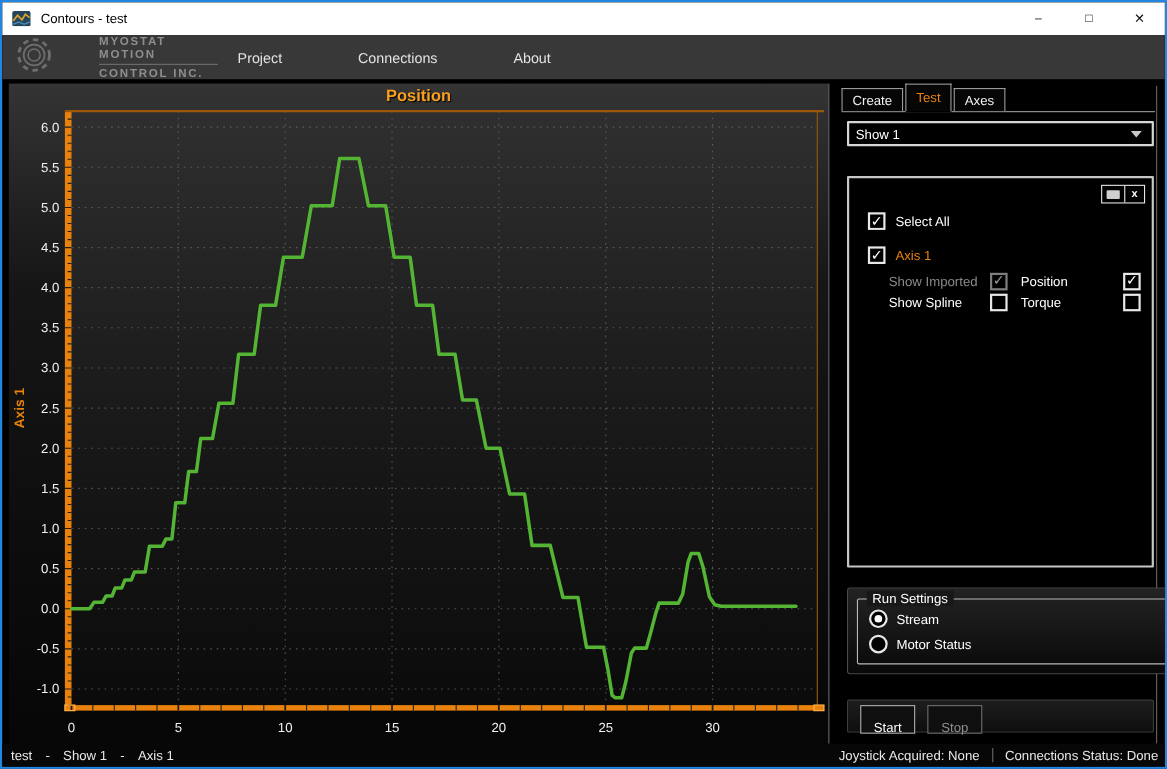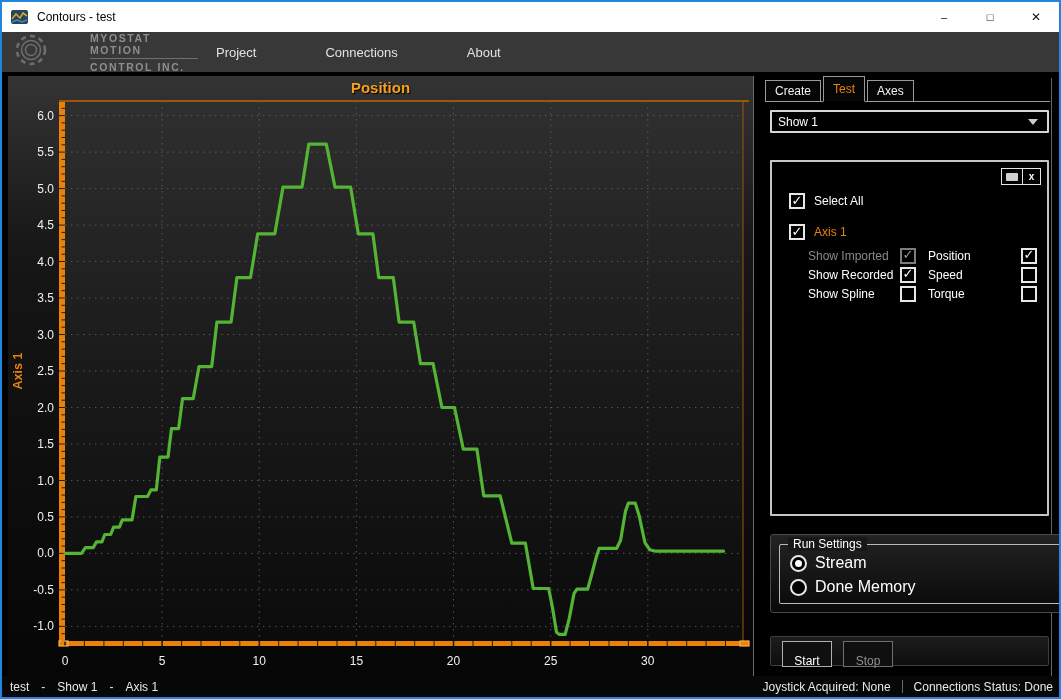--- a/index.html
+++ b/index.html
@@ -63,21 +63,21 @@
   .lbl2{margin-left:12px;width:72px;color:#fff;font-size:12px;}
   .legend-row .spacer{flex:1;}
   .runbox{position:absolute;left:6px;top:458px;width:302px;height:79px;
     background:linear-gradient(#232323,#090909);border:1px solid #4a4a4a;border-radius:3px;}
   .groupbox{position:relative;margin:9px 10px 0 8px;height:60px;border:1px solid #B9B9B9;border-radius:2px;}
   .groupbox-label{position:absolute;top:-8px;left:8px;background:#181818;padding:0 5px;color:#fff;font-size:12px;}
   .radio-list{display:flex;flex-direction:column;gap:6px;padding:9px 0 0 10px;}
   .radio-row{display:flex;align-items:center;gap:8px;}
   .radio{width:17px;height:17px;border:2px solid #E8E8E8;border-radius:50%;background:#000;position:relative;flex:0 0 auto;}
   .radio.selected::after{content:"";position:absolute;left:3px;top:3px;width:7px;height:7px;border-radius:50%;background:#fff;}
-  .radio-label{color:#fff;font-size:16px;}
+  .radio-label{color:#fff;font-size:12px;}
   .btnstrip{position:absolute;left:6px;top:560px;width:279px;height:30px;
     background:linear-gradient(#1d1d1d,#0e0e0e);border:1px solid #3f3f3f;border-radius:2px;
     display:flex;gap:11px;padding:4px 0 0 11px;align-items:flex-start;}
   .action-btn{height:20px;min-width:50px;padding:12px 10px;background:#0f0f0f;border:1px solid #B0B0B0;
     color:#fff;font-size:12px;font-family:inherit;cursor:default;}
   .action-btn.disabled{border-color:#6f6f6f;color:#8f8f8f;}
   
   .statusbar{position:absolute;left:0;right:0;bottom:0;height:21px;background:#070707;
     display:flex;align-items:center;color:#E8E8E8;font-size:12px;}
   .status-left{display:flex;align-items:center;gap:12px;margin-left:8px;}
@@ -331,47 +331,40 @@
       </div>
       <div class="legend-rows" id="legend-rows">
           <div class="legend-row">
             <span class="lbl1 disabled">Show Imported</span>
             <span class="cb checked disabled"></span>
             <span class="lbl2">Position</span>
             <span class="spacer"></span>
             <span class="cb checked"></span>
           </div>
           <div class="legend-row">
-            <span class="lbl1">Show Recorded</span>
-            <span class="cb checked"></span>
-            <span class="lbl2">Speed</span>
-            <span class="spacer"></span>
-            <span class="cb"></span>
-          </div>
-          <div class="legend-row">
             <span class="lbl1">Show Spline</span>
             <span class="cb"></span>
             <span class="lbl2">Torque</span>
             <span class="spacer"></span>
             <span class="cb"></span>
           </div>
         </div>
     </div>
 
     <div class="runbox">
       <div class="groupbox">
         <span class="groupbox-label">Run Settings</span>
         <div class="radio-list" id="radio-list">
             <div class="radio-row">
               <span class="radio selected"></span>
               <span class="radio-label">Stream</span>
             </div>
             <div class="radio-row">
               <span class="radio"></span>
-              <span class="radio-label">Done Memory</span>
+              <span class="radio-label">Motor Status</span>
             </div>
           </div>
       </div>
     </div>
 
     <div class="btnstrip" id="action-buttons">
         <button class="action-btn">Start</button>
         <button class="action-btn disabled">Stop</button>
       </div>
   </div>

